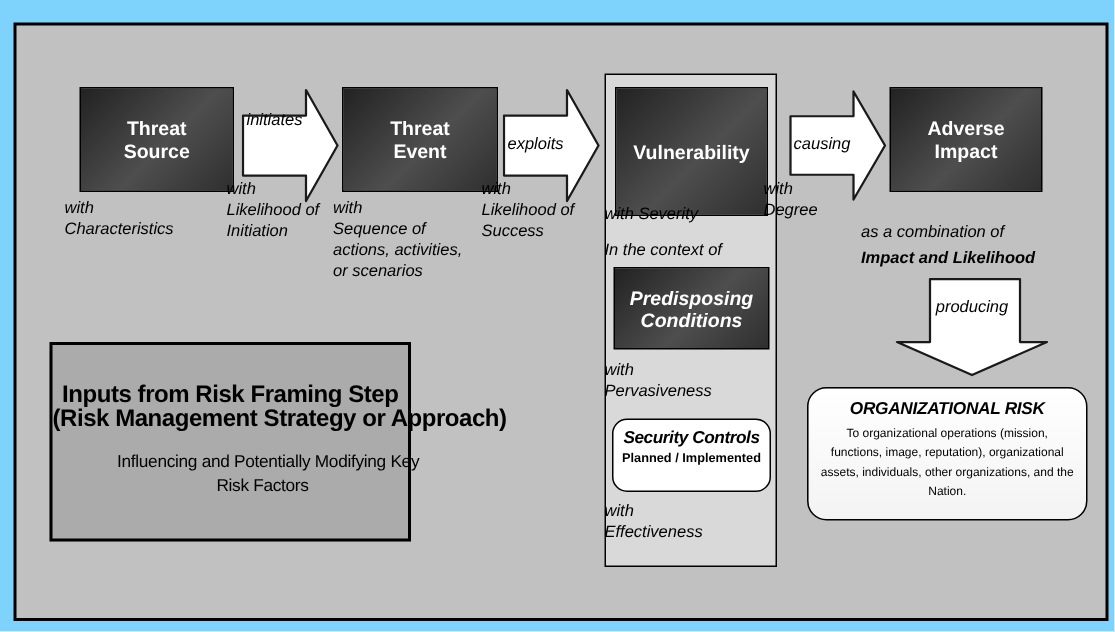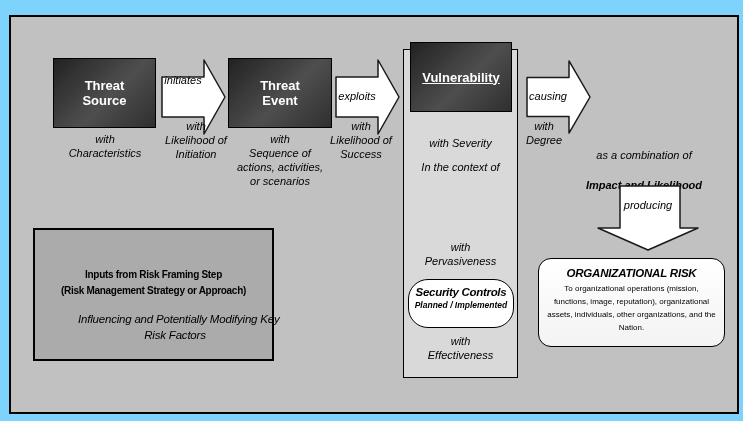--- a/index.html
+++ b/index.html
@@ -15,46 +15,46 @@
   .dark-box{
     background:linear-gradient(135deg,#222222 0%,#4e4e4e 55%,#2f2f2f 100%);
     border:1.5px solid #000;color:#fff;
     display:flex;align-items:center;justify-content:center;text-align:center;
     font-weight:bold;font-size:13px;line-height:15px;white-space:pre-line;
   }
   .panel{
     background:#d9d9d9;border:1.5px solid #000;
   }
   .ann{
-    font-style:italic;font-size:11px;line-height:14px;text-align:center;
+    font-style:italic;font-size:11px;line-height:14px;
     white-space:pre-line;
   }
   .ann-sm{
     font-style:italic;font-weight:bold;font-size:8.5px;line-height:10.5px;
     text-align:center;white-space:pre-line;
   }
   .arrow-label{
     font-style:italic;font-size:11px;text-align:center;white-space:nowrap;
   }
   .bold{font-weight:bold;}
   .white-box{
-    background:#ffffff;border:1.5px solid #000;border-radius:20px;
+    background:#ffffff;border:1.5px solid #000;border-radius:10px;
     text-align:center;
   }
   #org-risk{
     background:linear-gradient(180deg,#ffffff 0%,#f3f3f3 100%);
     border:1.5px solid #000;border-radius:13px;text-align:center;
   }
   #org-risk .org-title{font-weight:bold;font-style:italic;font-size:11.5px;margin-top:8px;letter-spacing:-0.2px;}
   #org-risk .org-body{font-size:8px;line-height:13px;padding:3px 8px 0 8px;}
   #inputs-box{
     background:#ababab;border:2px solid #000;text-align:center;
   }
-  #inputs-box .in-title{font-weight:bold;font-size:10px;line-height:16px;letter-spacing:-0.3px;margin-top:37px;white-space:pre;}
-  #inputs-box .in-sub{font-style:italic;font-size:11.5px;line-height:16px;letter-spacing:-0.2px;margin-top:12px;white-space:pre;padding-left:43px;}
+  #inputs-box .in-title{font-weight:bold;font-size:16px;line-height:16px;letter-spacing:-0.3px;margin-top:26px;white-space:pre;}
+  #inputs-box .in-sub{font-size:11.5px;line-height:16px;letter-spacing:-0.2px;margin-top:12px;white-space:pre;padding-left:43px;}
   svg{display:block;}
 </style>
 </head>
 <body>
 
 <div id="stage">
 
   <div id="frame" class="abs"></div>
 
   <div class="abs panel" style="left:403px;top:49px;width:115px;height:329px;"></div>
@@ -62,25 +62,33 @@
   <div class="abs dark-box" style="left:53px;top:58px;width:103px;height:70px;">
     <span>Threat
 Source</span>
   </div>
 
   <div class="abs dark-box" style="left:228px;top:58px;width:104px;height:70px;">
     <span>Threat
 Event</span>
   </div>
 
-  <div class="abs dark-box" style="left:410px;top:42px;width:102px;height:70px;text-decoration:underline;">
+  <div class="abs dark-box" style="left:410px;top:58px;width:102px;height:86px;">
     <span>Vulnerability</span>
   </div>
 
+  <div class="abs dark-box" style="left:593px;top:58px;width:102px;height:70px;">
+    <span>Adverse
+Impact</span>
+  </div>
 
+  <div class="abs dark-box" style="left:409px;top:178px;width:104px;height:55px;font-style:italic;">
+    <span>Predisposing
+Conditions</span>
+  </div>
 
   <div class="abs" style="left:161px;top:58px;width:66px;height:78px;">
     <svg width="66" height="78" viewBox="0 0 66 78">
       <polygon points="1,19 43,19 43,2 64,39 43,76 43,59 1,59" fill="#ffffff" stroke="#1a1a1a" stroke-width="1.5" stroke-linejoin="round"></polygon>
     </svg>
   </div>
   <div class="abs arrow-label" style="left:160px;top:74px;width:46px;">initiates</div>
 
   <div class="abs" style="left:335px;top:58px;width:66px;height:78px;">
     <svg width="66" height="78" viewBox="0 0 66 78">
@@ -115,28 +123,28 @@
   <div class="abs ann" style="left:509px;top:119px;width:70px;">with
 Degree</div>
 
   <div class="abs ann" style="left:403px;top:136px;width:115px;">with Severity</div>
   <div class="abs ann" style="left:403px;top:160px;width:115px;">In the context of</div>
   <div class="abs ann" style="left:403px;top:240px;width:115px;">with
 Pervasiveness</div>
 
   <div class="abs white-box" style="left:408px;top:279px;width:106px;height:49px;padding-top:6px;">
     <div style="font-style:italic;font-weight:bold;font-size:11.5px;line-height:13px;letter-spacing:-0.3px;">Security Controls</div>
-    <div style="font-style:italic;font-weight:bold;font-size:8.5px;line-height:12px;">Planned / Implemented</div>
+    <div style="font-weight:bold;font-size:8.5px;line-height:12px;">Planned / Implemented</div>
   </div>
 
   <div class="abs ann" style="left:403px;top:334px;width:115px;">with
 Effectiveness</div>
 
   <div class="abs ann" style="left:574px;top:148px;width:140px;">as a combination of</div>
-  <div class="abs ann bold" style="left:574px;top:178px;width:140px;">Impact and Likelihood</div>
+  <div class="abs ann bold" style="left:574px;top:165px;width:140px;">Impact and Likelihood</div>
 
   <div class="abs" style="left:596px;top:185px;width:104px;height:67px;">
     <svg width="104" height="67" viewBox="0 0 104 67">
       <polygon points="24,1 84,1 84,43 102,43 52,65 2,43 24,43" fill="#ffffff" stroke="#1a1a1a" stroke-width="1.5" stroke-linejoin="round"></polygon>
     </svg>
   </div>
   <div class="abs arrow-label" style="left:608px;top:199px;width:80px;">producing</div>
 
   <div id="org-risk" class="abs" style="left:538px;top:258px;width:187px;height:89px;">
     <div class="org-title">ORGANIZATIONAL RISK</div>

